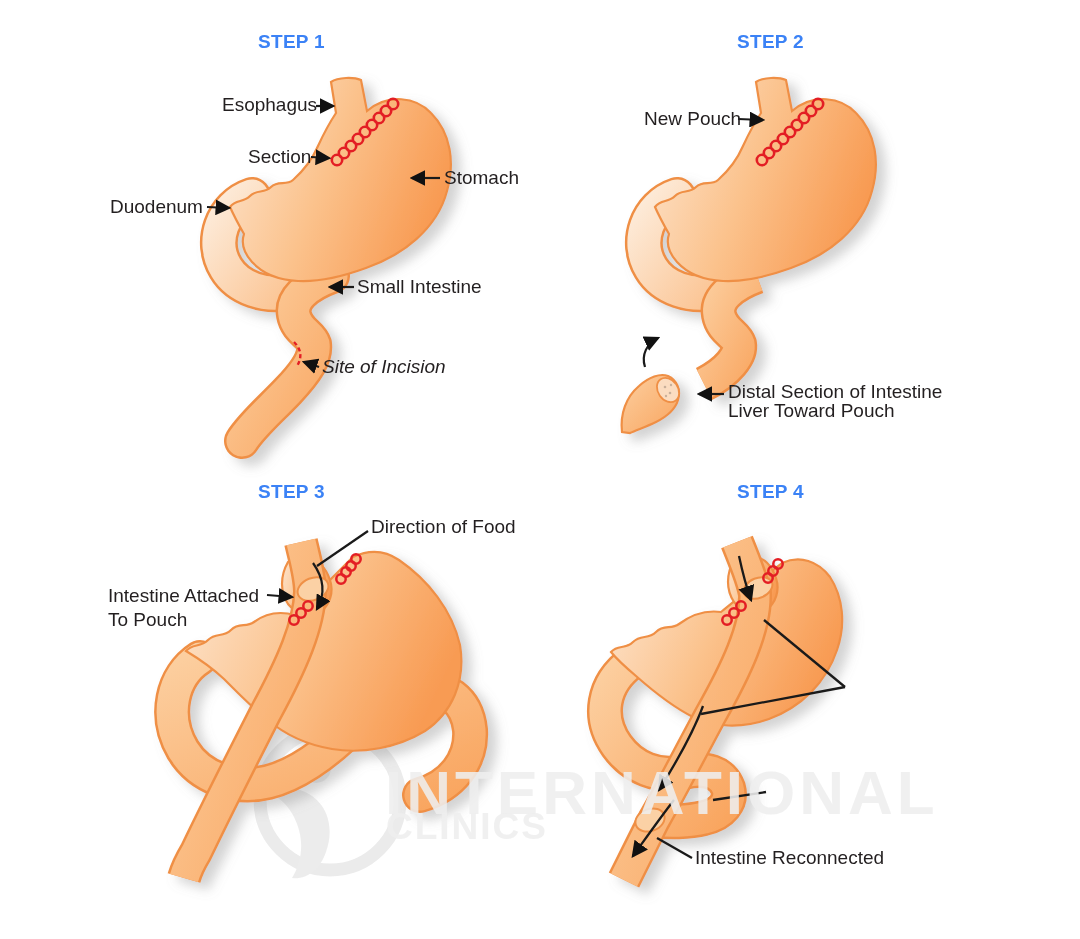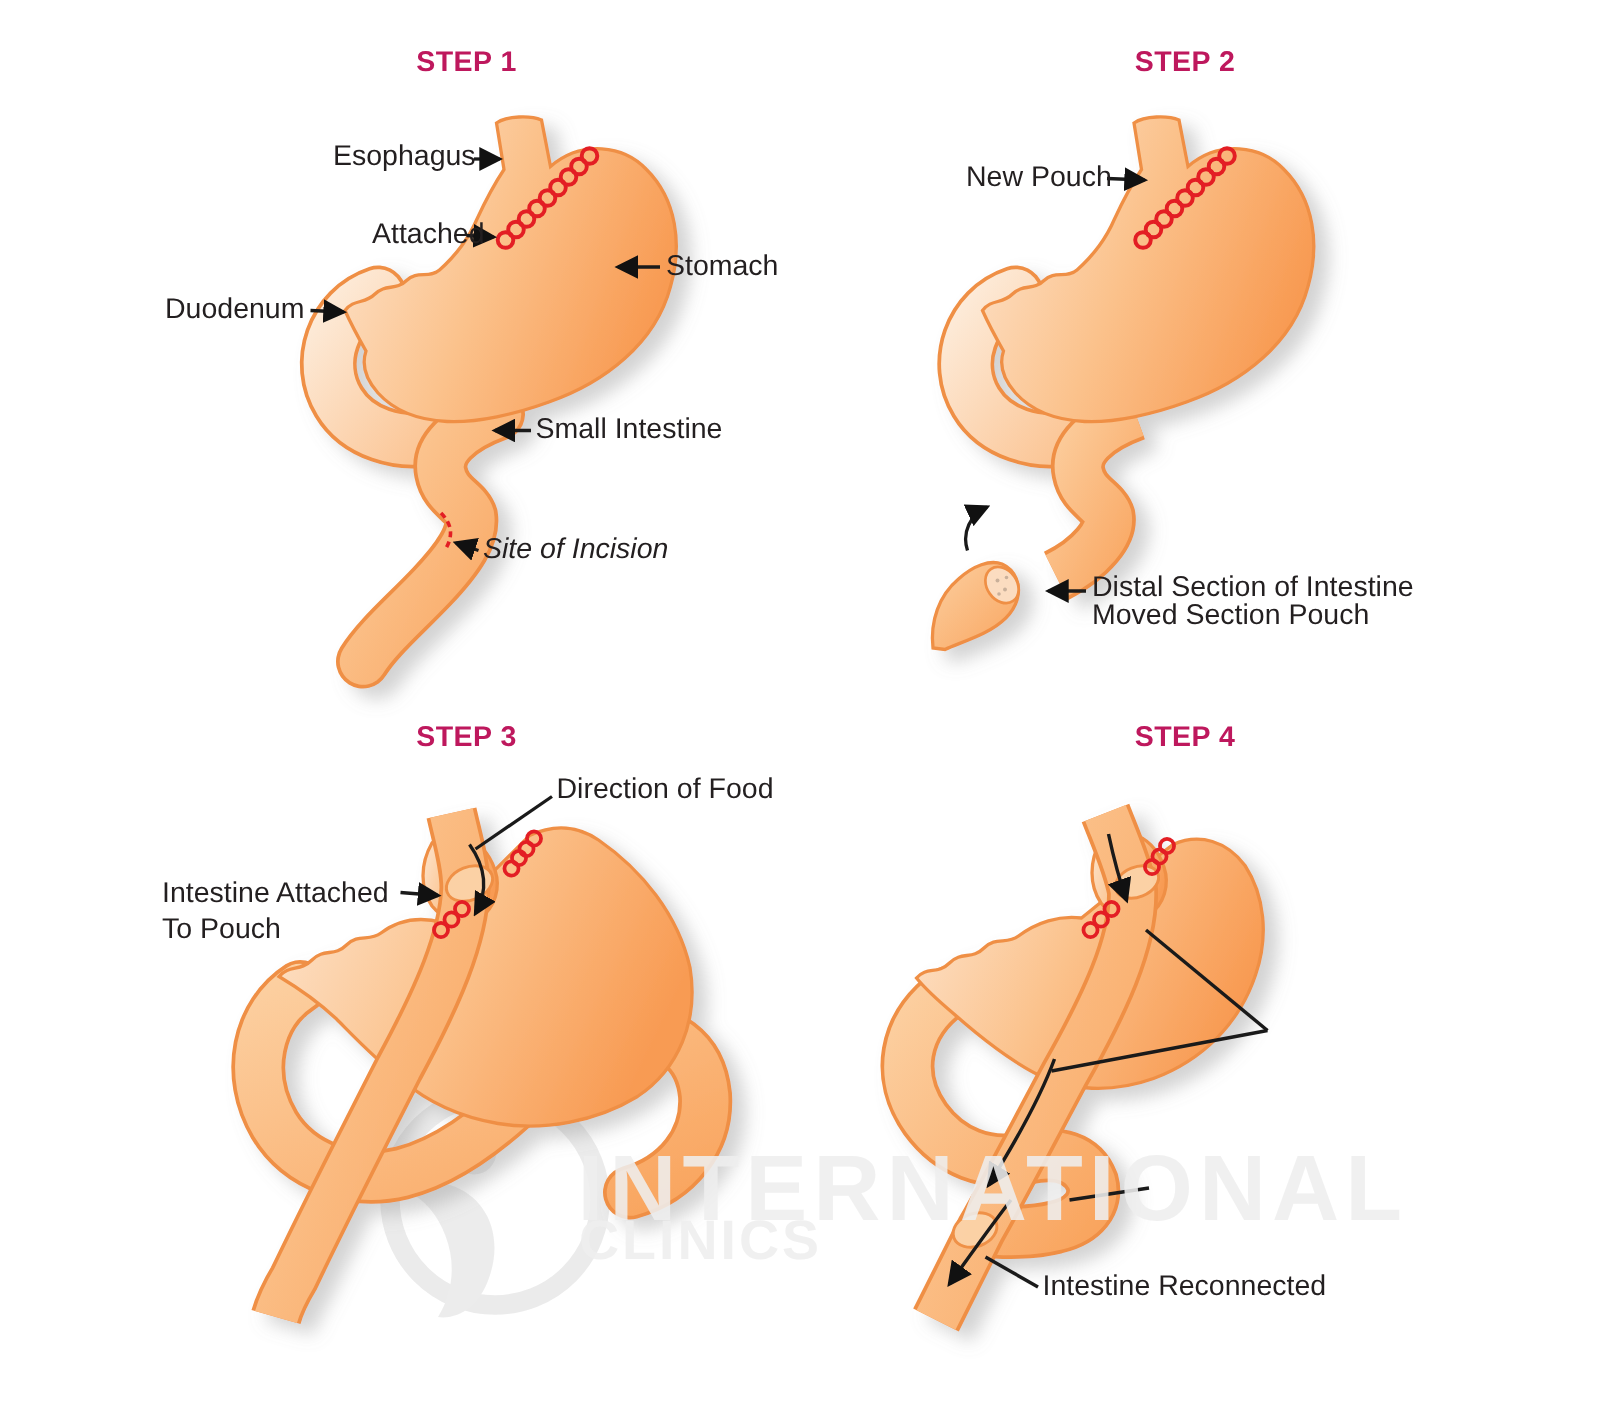--- a/index.html
+++ b/index.html
@@ -1,21 +1,21 @@
 <!DOCTYPE html>
 <html><head>
 <meta charset="utf-8">
 <style>
   html,body{margin:0;padding:0;background:#fff;}
   .canvas{position:relative;width:1080px;height:939px;background:#ffffff;overflow:hidden;
           font-family:"Liberation Sans",sans-serif;}
   .canvas svg.art{position:absolute;left:0;top:0;}
   .lbl{position:absolute;color:#231f20;font-size:19px;line-height:19px;white-space:nowrap;z-index:3;}
   .lbl.two{line-height:19px;}
-  .title{position:absolute;font-weight:bold;font-size:19px;color:#be185d;width:106px;text-align:center;
+  .title{position:absolute;font-weight:bold;font-size:19px;color:#3b82f6;width:106px;text-align:left;
          letter-spacing:.3px;z-index:3;}
   .wm{position:absolute;font-weight:bold;color:rgba(238,238,238,.88);z-index:2;letter-spacing:4px;}
   #wm-line1{left:385px;top:757px;font-size:62px;}
   #wm-line2{left:386px;top:806px;font-size:37px;letter-spacing:2px;}
   .lh24{line-height:24px;}
 </style>
 </head>
 <body>
 
 <div class="canvas">
@@ -197,30 +197,30 @@
 
   <div class="wm" id="wm-line1">INTERNATIONAL</div>
   <div class="wm" id="wm-line2">CLINICS</div>
 
   <div class="title" style="left:258px;top:31px;">STEP 1</div>
   <div class="title" style="left:737px;top:31px;">STEP 2</div>
   <div class="title" style="left:258px;top:481px;">STEP 3</div>
   <div class="title" style="left:737px;top:481px;">STEP 4</div>
 
   <div class="lbl" style="left:222px;top:95px;">Esophagus</div>
-  <div class="lbl" style="left:248px;top:147px;">Attached</div>
+  <div class="lbl" style="left:248px;top:147px;">Section</div>
   <div class="lbl" style="left:444px;top:168px;">Stomach</div>
   <div class="lbl" style="left:110px;top:197px;">Duodenum</div>
   <div class="lbl" style="left:357px;top:277px;">Small Intestine</div>
   <div class="lbl" style="left:322px;top:357px;font-style:italic;">Site of Incision</div>
 
   <div class="lbl" style="left:644px;top:109px;">New Pouch</div>
   <div class="lbl two" style="left:728px;top:382px;">
     <div>Distal Section of Intestine</div>
-    <div>Moved Section Pouch</div>
+    <div>Liver Toward Pouch</div>
   </div>
 
   <div class="lbl" style="left:371px;top:517px;">Direction of Food</div>
   <div class="lbl lh24" style="left:108px;top:584px;">
     <div>Intestine Attached</div>
     <div>To Pouch</div>
   </div>
 
   <div class="lbl" style="left:695px;top:848px;">Intestine Reconnected</div>
 

